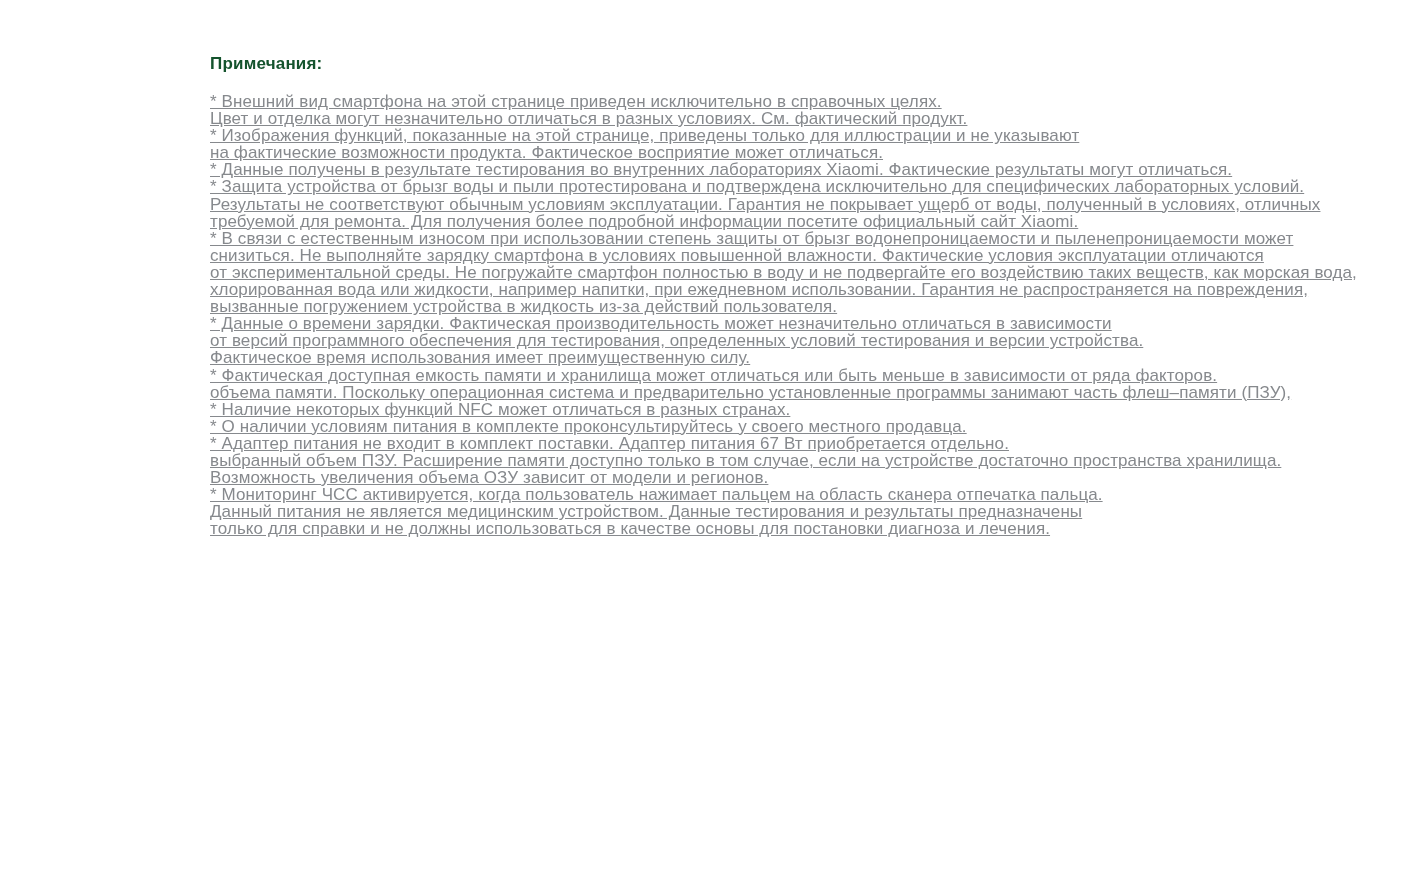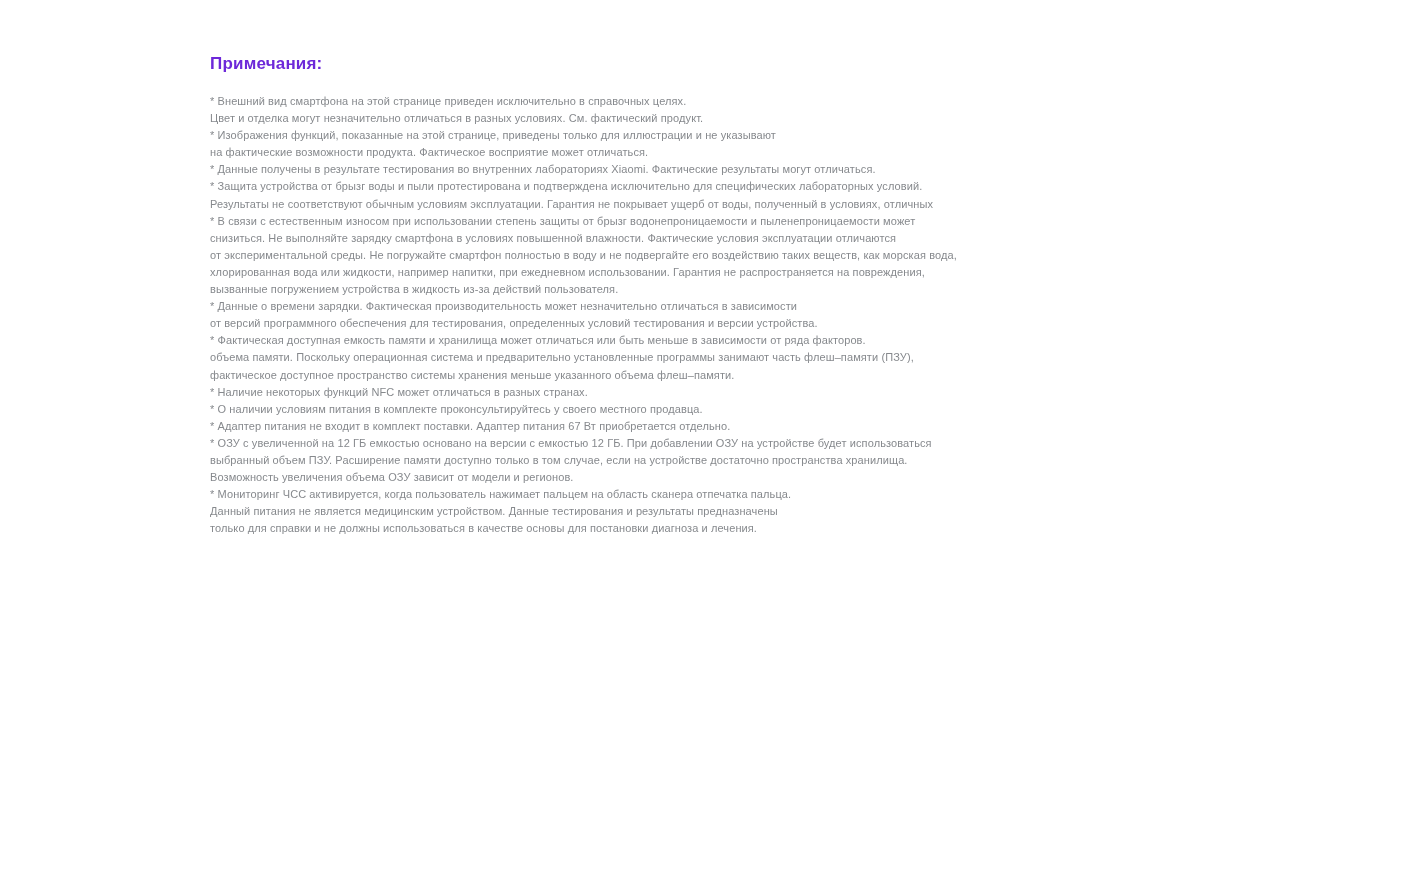--- a/index.html
+++ b/index.html
@@ -24,52 +24,53 @@
     font-size: 17px;
     font-weight: 700;
     letter-spacing: 0.2px;
     color: #45474b;
     line-height: 20px;
   }
   .notes-body {
     color: #86898d;
   }
   .note-line {
-    font-size: 11px;
+    font-size: 17px;
     line-height: 17.1px;
     letter-spacing: 0.1px;
     white-space: nowrap;
+    text-decoration: underline;
   }
 </style>
 </head>
 <body style="background: rgb(255, 255, 255);">
 
 <div class="notes-section">
-  <h2 class="notes-heading" style="color: #6d28d9;">Примечания:</h2>
+  <h2 class="notes-heading" style="color: #14532d;">Примечания:</h2>
   <div class="notes-body" id="notes-body" style="color: rgb(134, 137, 141);">
       <div class="note-line">* Внешний вид смартфона на этой странице приведен исключительно в справочных целях.</div>
       <div class="note-line">Цвет и отделка могут незначительно отличаться в разных условиях. См. фактический продукт.</div>
       <div class="note-line">* Изображения функций, показанные на этой странице, приведены только для иллюстрации и не указывают</div>
       <div class="note-line">на фактические возможности продукта. Фактическое восприятие может отличаться.</div>
       <div class="note-line">* Данные получены в результате тестирования во внутренних лабораториях Xiaomi. Фактические результаты могут отличаться.</div>
       <div class="note-line">* Защита устройства от брызг воды и пыли протестирована и подтверждена исключительно для специфических лабораторных условий.</div>
       <div class="note-line">Результаты не соответствуют обычным условиям эксплуатации. Гарантия не покрывает ущерб от воды, полученный в условиях, отличных</div>
+      <div class="note-line">требуемой для ремонта. Для получения более подробной информации посетите официальный сайт Xiaomi.</div>
       <div class="note-line">* В связи с естественным износом при использовании степень защиты от брызг водонепроницаемости и пыленепроницаемости может</div>
       <div class="note-line">снизиться. Не выполняйте зарядку смартфона в условиях повышенной влажности. Фактические условия эксплуатации отличаются</div>
       <div class="note-line">от экспериментальной среды. Не погружайте смартфон полностью в воду и не подвергайте его воздействию таких веществ, как морская вода,</div>
       <div class="note-line">хлорированная вода или жидкости, например напитки, при ежедневном использовании. Гарантия не распространяется на повреждения,</div>
       <div class="note-line">вызванные погружением устройства в жидкость из-за действий пользователя.</div>
       <div class="note-line">* Данные о времени зарядки. Фактическая производительность может незначительно отличаться в зависимости</div>
       <div class="note-line">от версий программного обеспечения для тестирования, определенных условий тестирования и версии устройства.</div>
+      <div class="note-line">Фактическое время использования имеет преимущественную силу.</div>
       <div class="note-line">* Фактическая доступная емкость памяти и хранилища может отличаться или быть меньше в зависимости от ряда факторов.</div>
       <div class="note-line">объема памяти. Поскольку операционная система и предварительно установленные программы занимают часть флеш–памяти (ПЗУ),</div>
-      <div class="note-line">фактическое доступное пространство системы хранения меньше указанного объема флеш–памяти.</div>
       <div class="note-line">* Наличие некоторых функций NFC может отличаться в разных странах.</div>
       <div class="note-line">* О наличии условиям питания в комплекте проконсультируйтесь у своего местного продавца.</div>
       <div class="note-line">* Адаптер питания не входит в комплект поставки. Адаптер питания 67 Вт приобретается отдельно.</div>
-      <div class="note-line">* ОЗУ с увеличенной на 12 ГБ емкостью основано на версии с емкостью 12 ГБ. При добавлении ОЗУ на устройстве будет использоваться</div>
       <div class="note-line">выбранный объем ПЗУ. Расширение памяти доступно только в том случае, если на устройстве достаточно пространства хранилища.</div>
       <div class="note-line">Возможность увеличения объема ОЗУ зависит от модели и регионов.</div>
       <div class="note-line">* Мониторинг ЧСС активируется, когда пользователь нажимает пальцем на область сканера отпечатка пальца.</div>
       <div class="note-line">Данный питания не является медицинским устройством. Данные тестирования и результаты предназначены</div>
       <div class="note-line">только для справки и не должны использоваться в качестве основы для постановки диагноза и лечения.</div>
     </div>
 </div>
 
 </body></html>

